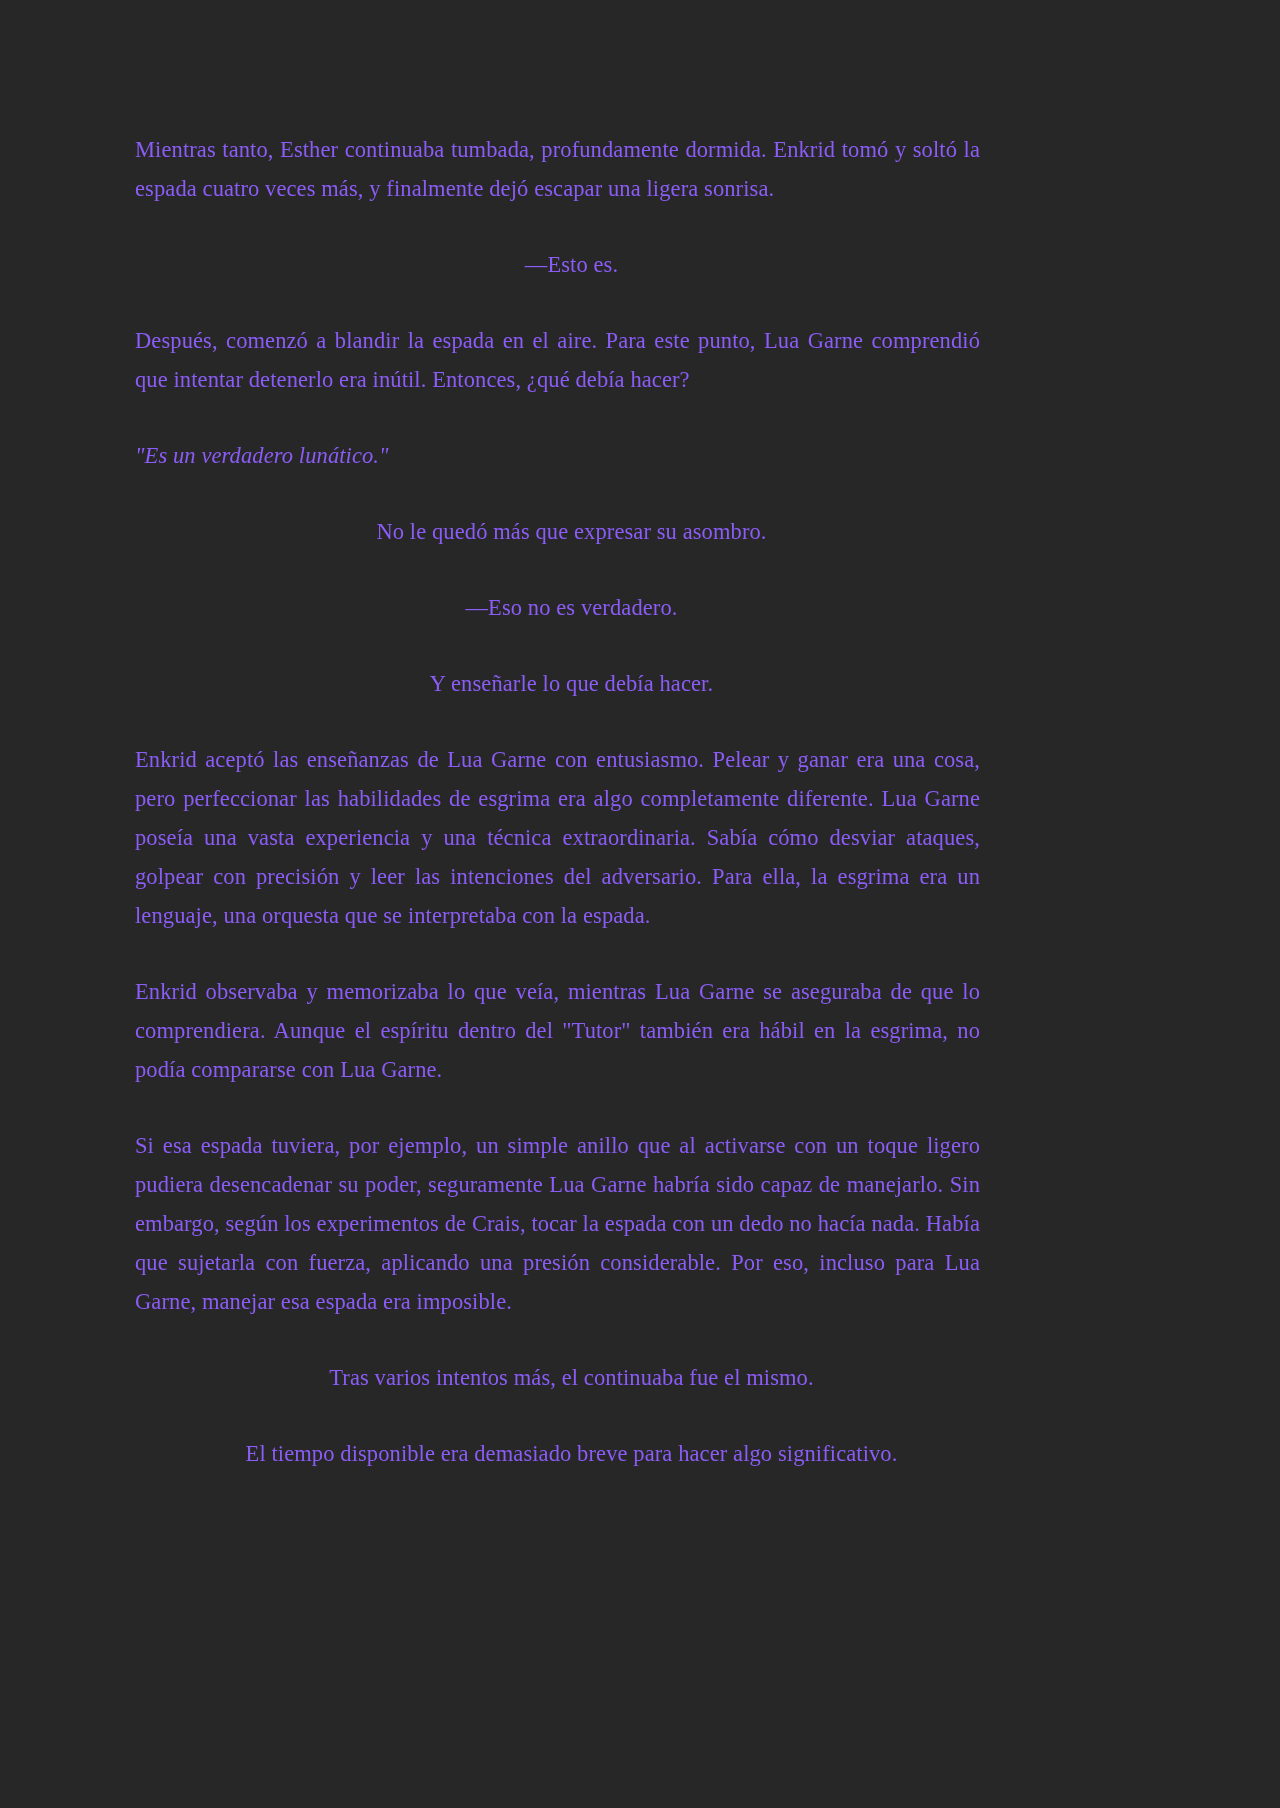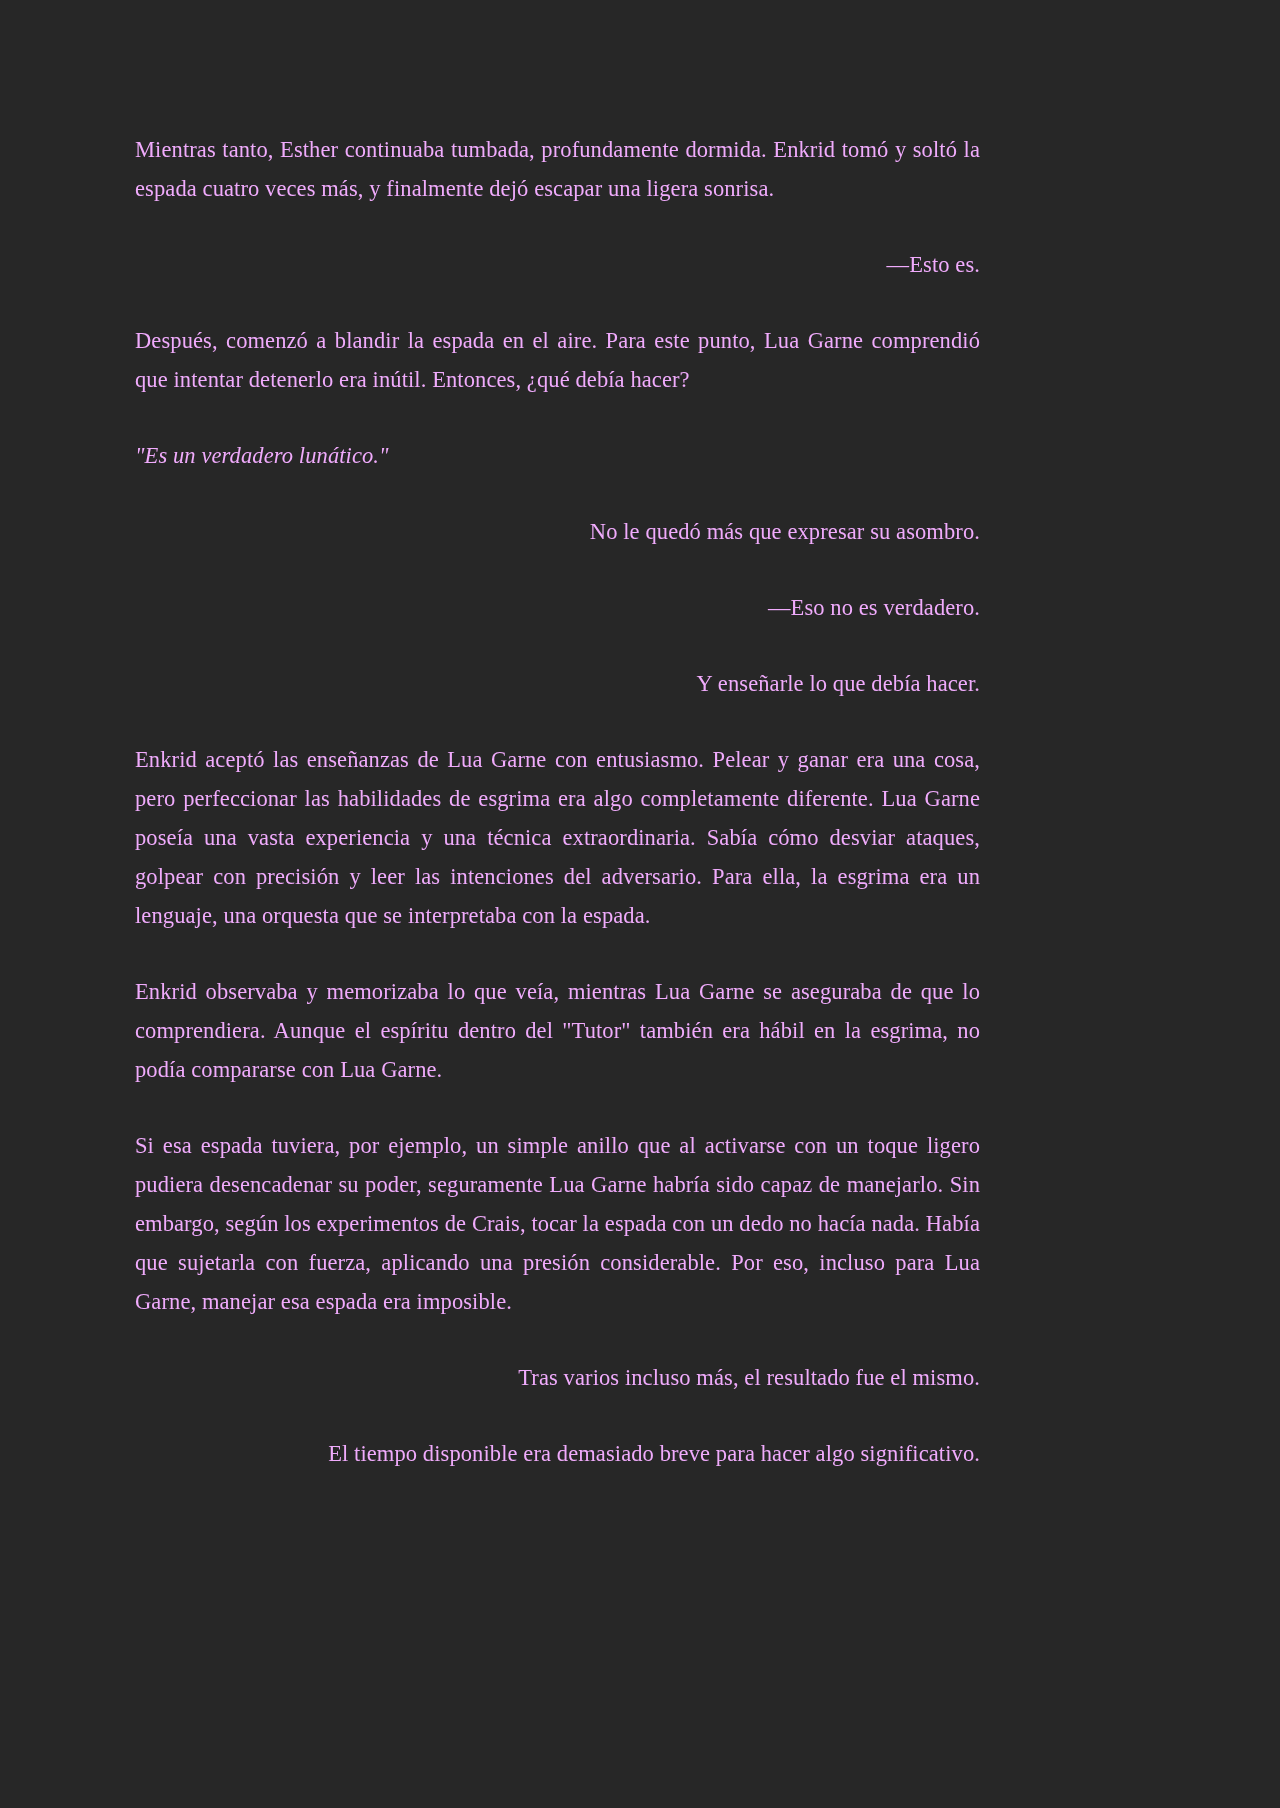--- a/index.html
+++ b/index.html
@@ -20,34 +20,34 @@
     min-height: 1808px;
     background: #272727;
     padding: 130px 0 0 0;
   }
   .column {
     width: 845px;
     margin: 0 auto 0 135px;
   }
   p.para {
     margin: 0 0 37px 0;
-    color: #f0abfc;
+    color: #8b5cf6;
     font-size: 22.5px;
     line-height: 39px;
     text-align: justify;
     text-justify: inter-word;
     -webkit-hyphens: none;
     hyphens: none;
     letter-spacing: 0.1px;
   }
   p.para:last-child {
     margin-bottom: 0;
   }
   p.short {
-    text-align: right;
+    text-align: center;
     margin-left: 28px;
   }
   p.italic {
     font-style: italic;
     text-align: left;
   }
 </style>
 </head>
 <body>
 
@@ -67,20 +67,20 @@
     <p class="para short">—Eso no es verdadero.</p>
 
     <p class="para short">Y enseñarle lo que debía hacer.</p>
 
     <p class="para">Enkrid aceptó las enseñanzas de Lua Garne con entusiasmo. Pelear y ganar era una cosa, pero perfeccionar las habilidades de esgrima era algo completamente diferente. Lua Garne poseía una vasta experiencia y una técnica extraordinaria. Sabía cómo desviar ataques, golpear con precisión y leer las intenciones del adversario. Para ella, la esgrima era un lenguaje, una orquesta que se interpretaba con la espada.</p>
 
     <p class="para">Enkrid observaba y memorizaba lo que veía, mientras Lua Garne se aseguraba de que lo comprendiera. Aunque el espíritu dentro del "Tutor" también era hábil en la esgrima, no podía compararse con Lua Garne.</p>
 
     <p class="para">Si esa espada tuviera, por ejemplo, un simple anillo que al activarse con un toque ligero pudiera desencadenar su poder, seguramente Lua Garne habría sido capaz de manejarlo. Sin embargo, según los experimentos de Crais, tocar la espada con un dedo no hacía nada. Había que sujetarla con fuerza, aplicando una presión considerable. Por eso, incluso para Lua Garne, manejar esa espada era imposible.</p>
 
-    <p class="para short">Tras varios incluso más, el resultado fue el mismo.</p>
+    <p class="para short">Tras varios intentos más, el continuaba fue el mismo.</p>
 
 
     <p class="para short">El tiempo disponible era demasiado breve para hacer algo significativo.</p>
 
 
   </article>
 </div>
 
 </body></html>

